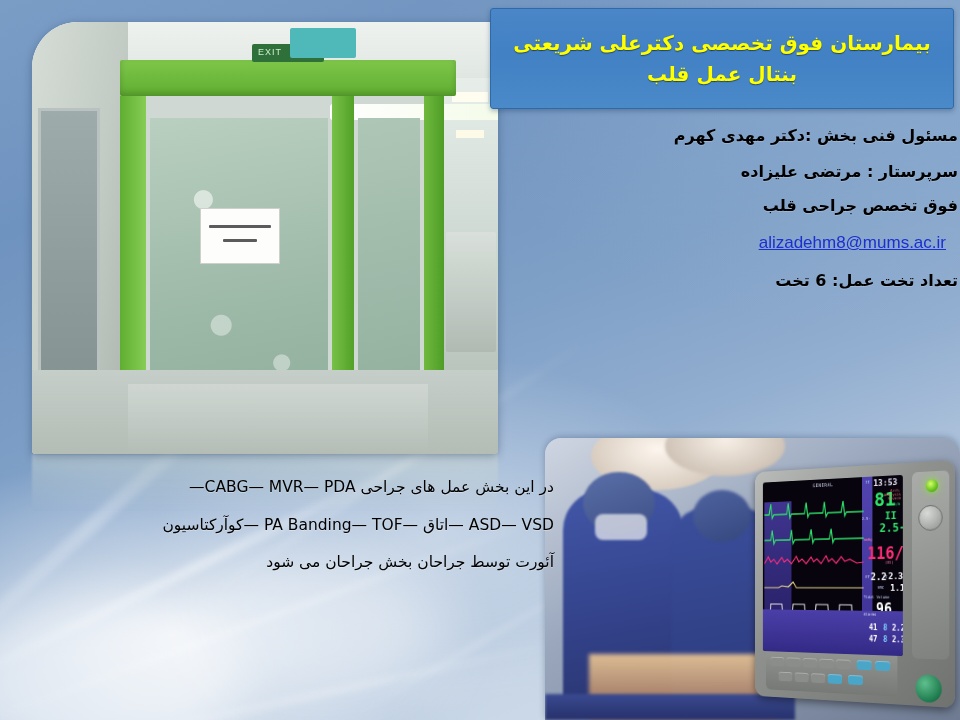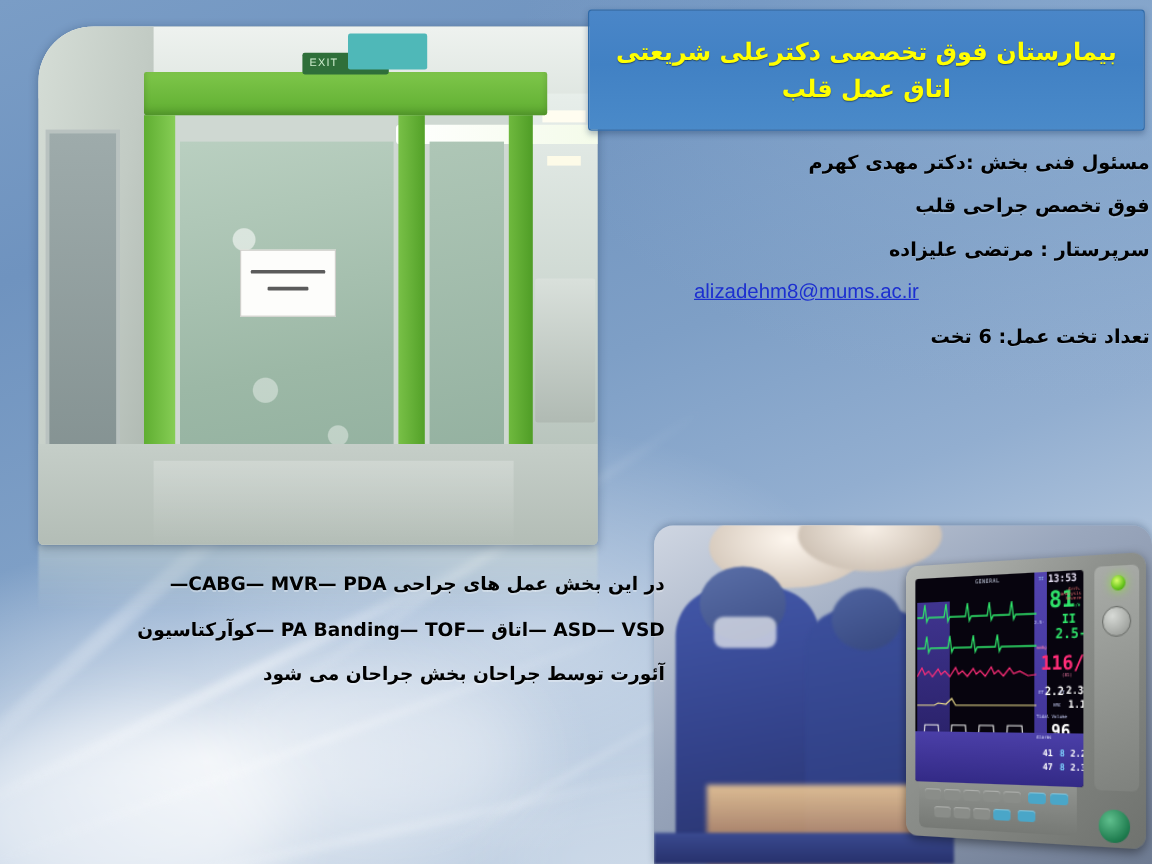--- a/index.html
+++ b/index.html
@@ -176,34 +176,34 @@
   .info{
     position:absolute;right:2px;top:128px;width:560px;z-index:5;
     direction:rtl;text-align:right;
   }
   .info-line{
     color:#000;font-weight:bold;font-size:16px;line-height:1;
     margin-bottom:20px;white-space:nowrap;
     text-shadow:0 1px 0 rgba(255,255,255,.18);
   }
   .info-line.tight{margin-bottom:18px;}
-  .email-line{margin-bottom:22px;text-align:center;padding-right:12px;}
+  .email-line{margin-bottom:22px;text-align:right;padding-right:12px;}
   .email-link{
     color:#1c2fd0;font-size:17px;font-weight:normal;text-decoration:underline;
     direction:ltr;unicode-bidi:isolate;font-family:"Liberation Sans",sans-serif;
     text-shadow:none;cursor:pointer;
   }
 
   
   .procedures{
     position:absolute;left:6px;top:480px;width:548px;z-index:5;
     direction:rtl;text-align:right;
   }
   .proc-line{
-    color:#000;font-weight:bold;font-size:15.5px;line-height:1;
+    color:#000;font-weight:normal;font-size:15.5px;line-height:1;
     margin-bottom:22px;white-space:nowrap;
     text-shadow:0 1px 0 rgba(255,255,255,.30);
   }
   .proc-line:last-child{margin-bottom:0;}
 </style>
 </head>
 <body>
 
 <div class="stage">
 
@@ -242,27 +242,27 @@
       </div>
       <div class="pc-floor">
         <div class="pc-floor-reflect"></div>
       </div>
     </div>
   </div>
   <div class="pc-reflection"></div>
 
   <div class="banner">
     <div class="banner-line">بیمارستان فوق تخصصی دکترعلی شریعتی</div>
-    <div class="banner-line">اتاق عمل قلب</div>
+    <div class="banner-line">بنتال عمل قلب</div>
   </div>
 
   <div class="info">
     <div class="info-line">مسئول فنی بخش :دکتر مهدی کهرم</div>
+    <div class="info-line tight">سرپرستار : مرتضی علیزاده</div>
     <div class="info-line">فوق تخصص جراحی قلب</div>
-    <div class="info-line tight">سرپرستار : مرتضی علیزاده</div>
     <div class="info-line email-line">
       <a class="email-link" href="#">alizadehm8@mums.ac.ir</a>
     </div>
     <div class="info-line">تعداد تخت عمل:  6 تخت</div>
   </div>
 
   <div class="procedures">
     <div class="proc-line">در این بخش عمل های جراحی CABG— MVR— PDA—</div>
     <div class="proc-line">ASD— VSD —اتاق —PA Banding— TOF —کوآرکتاسیون</div>
     <div class="proc-line">آئورت توسط جراحان بخش جراحان می شود</div>

